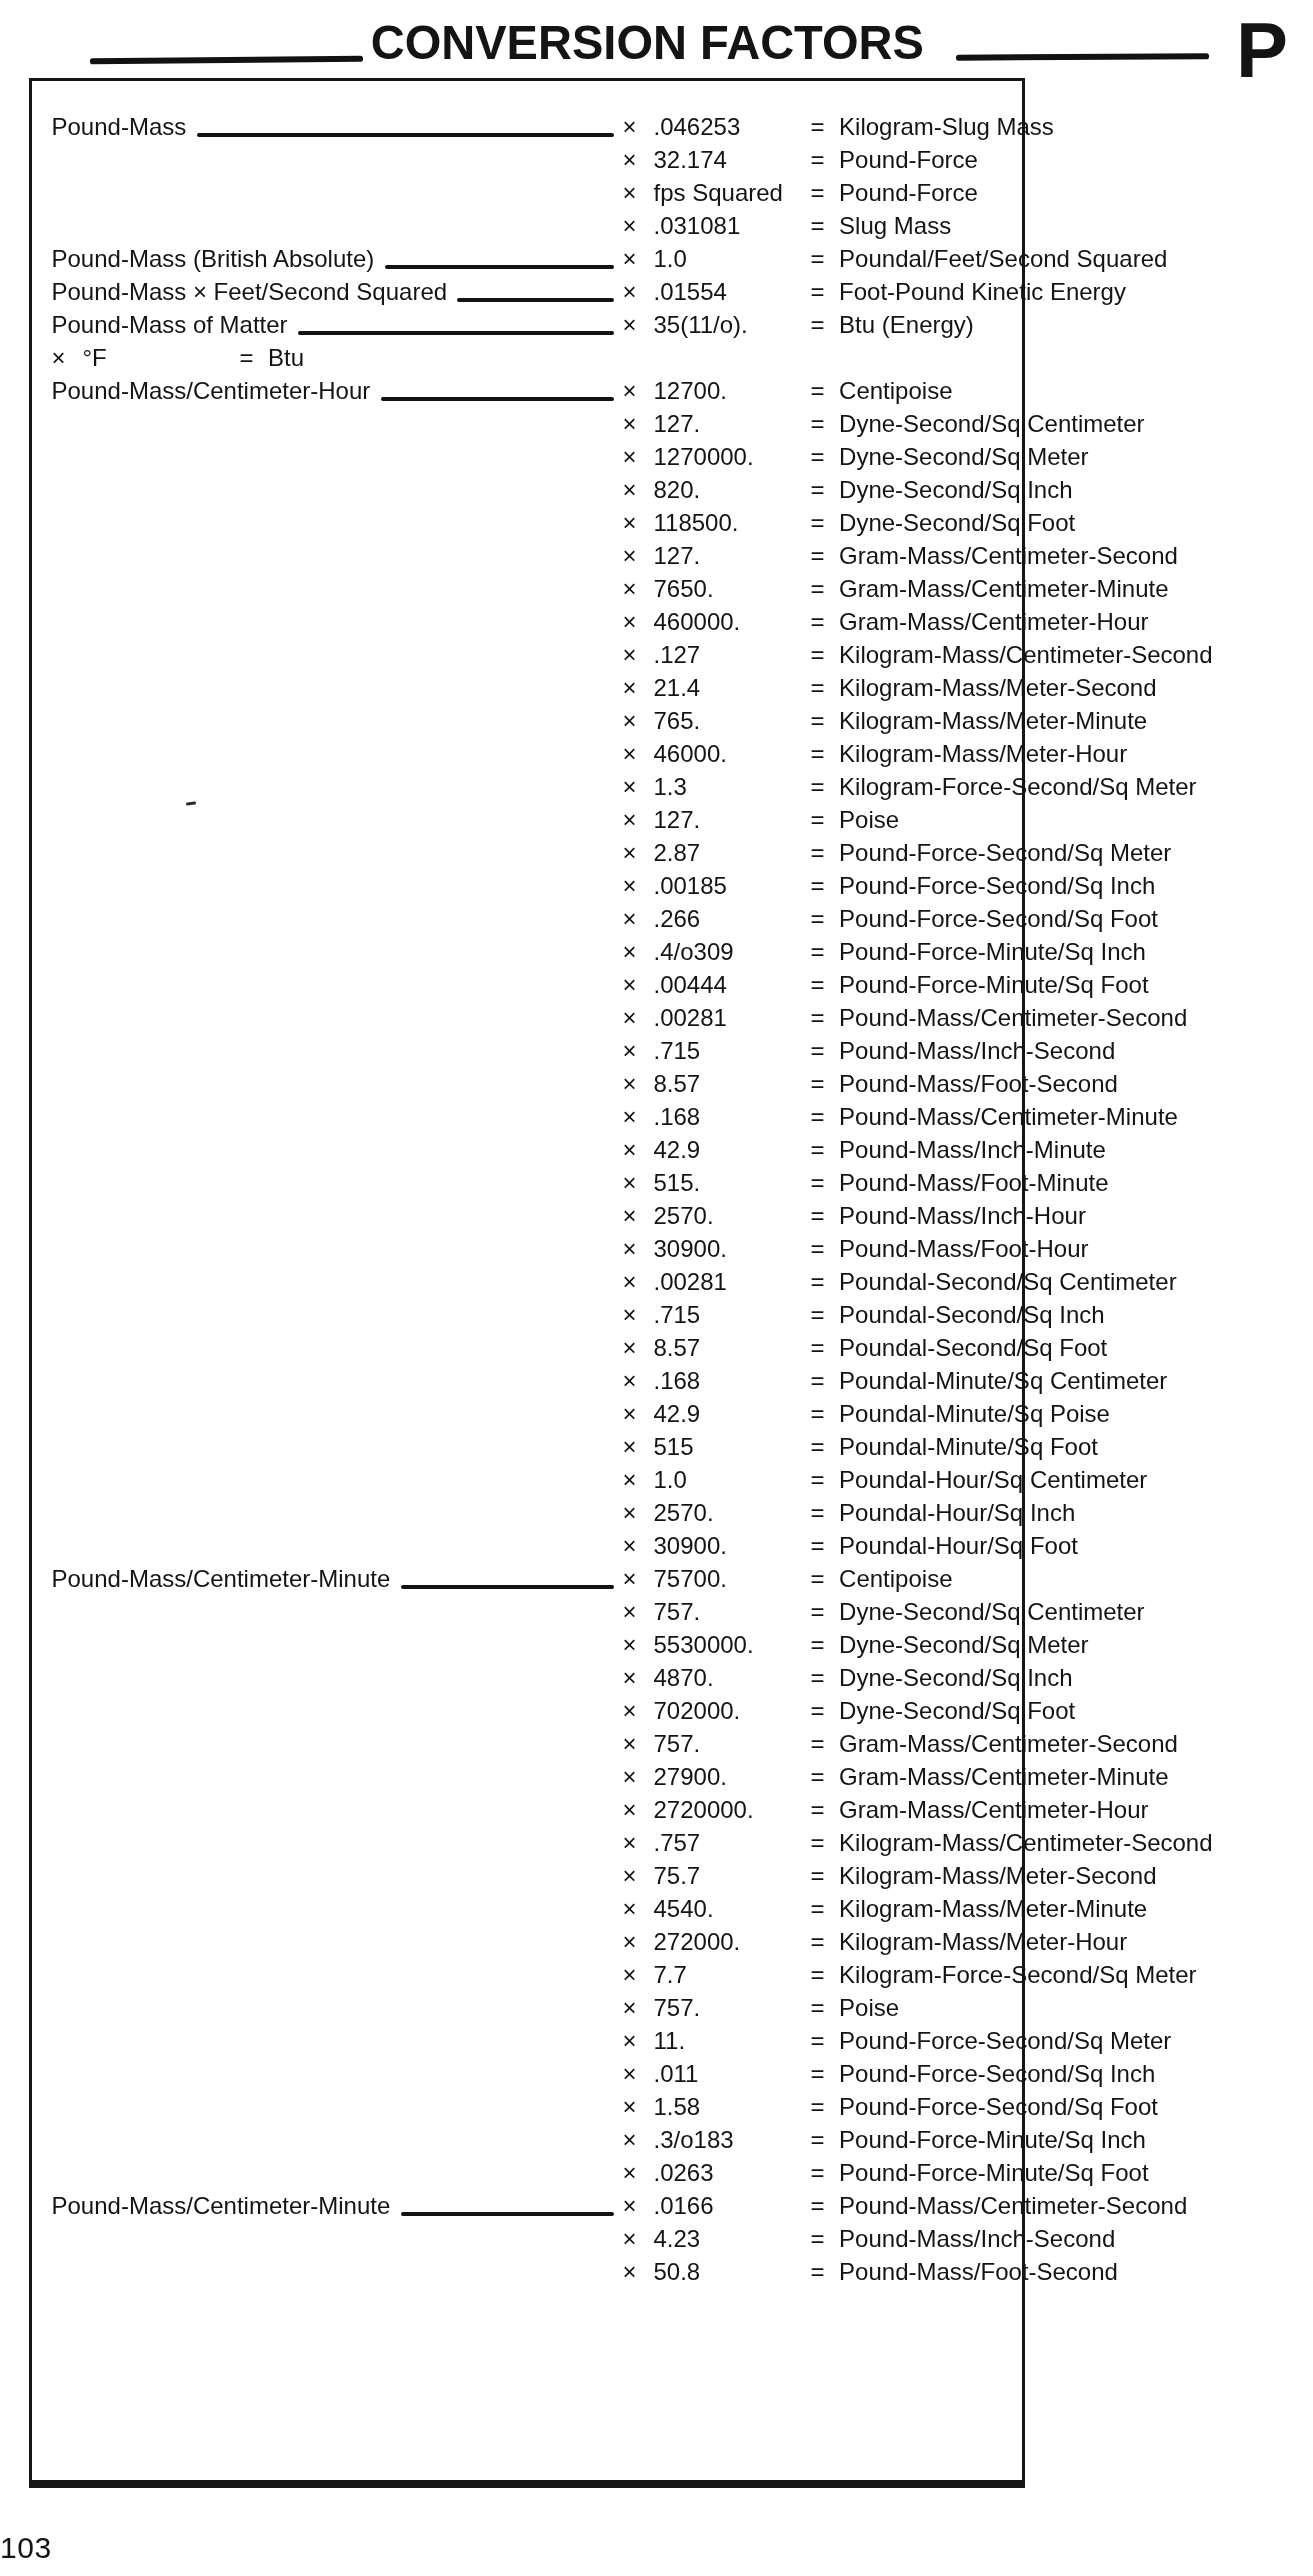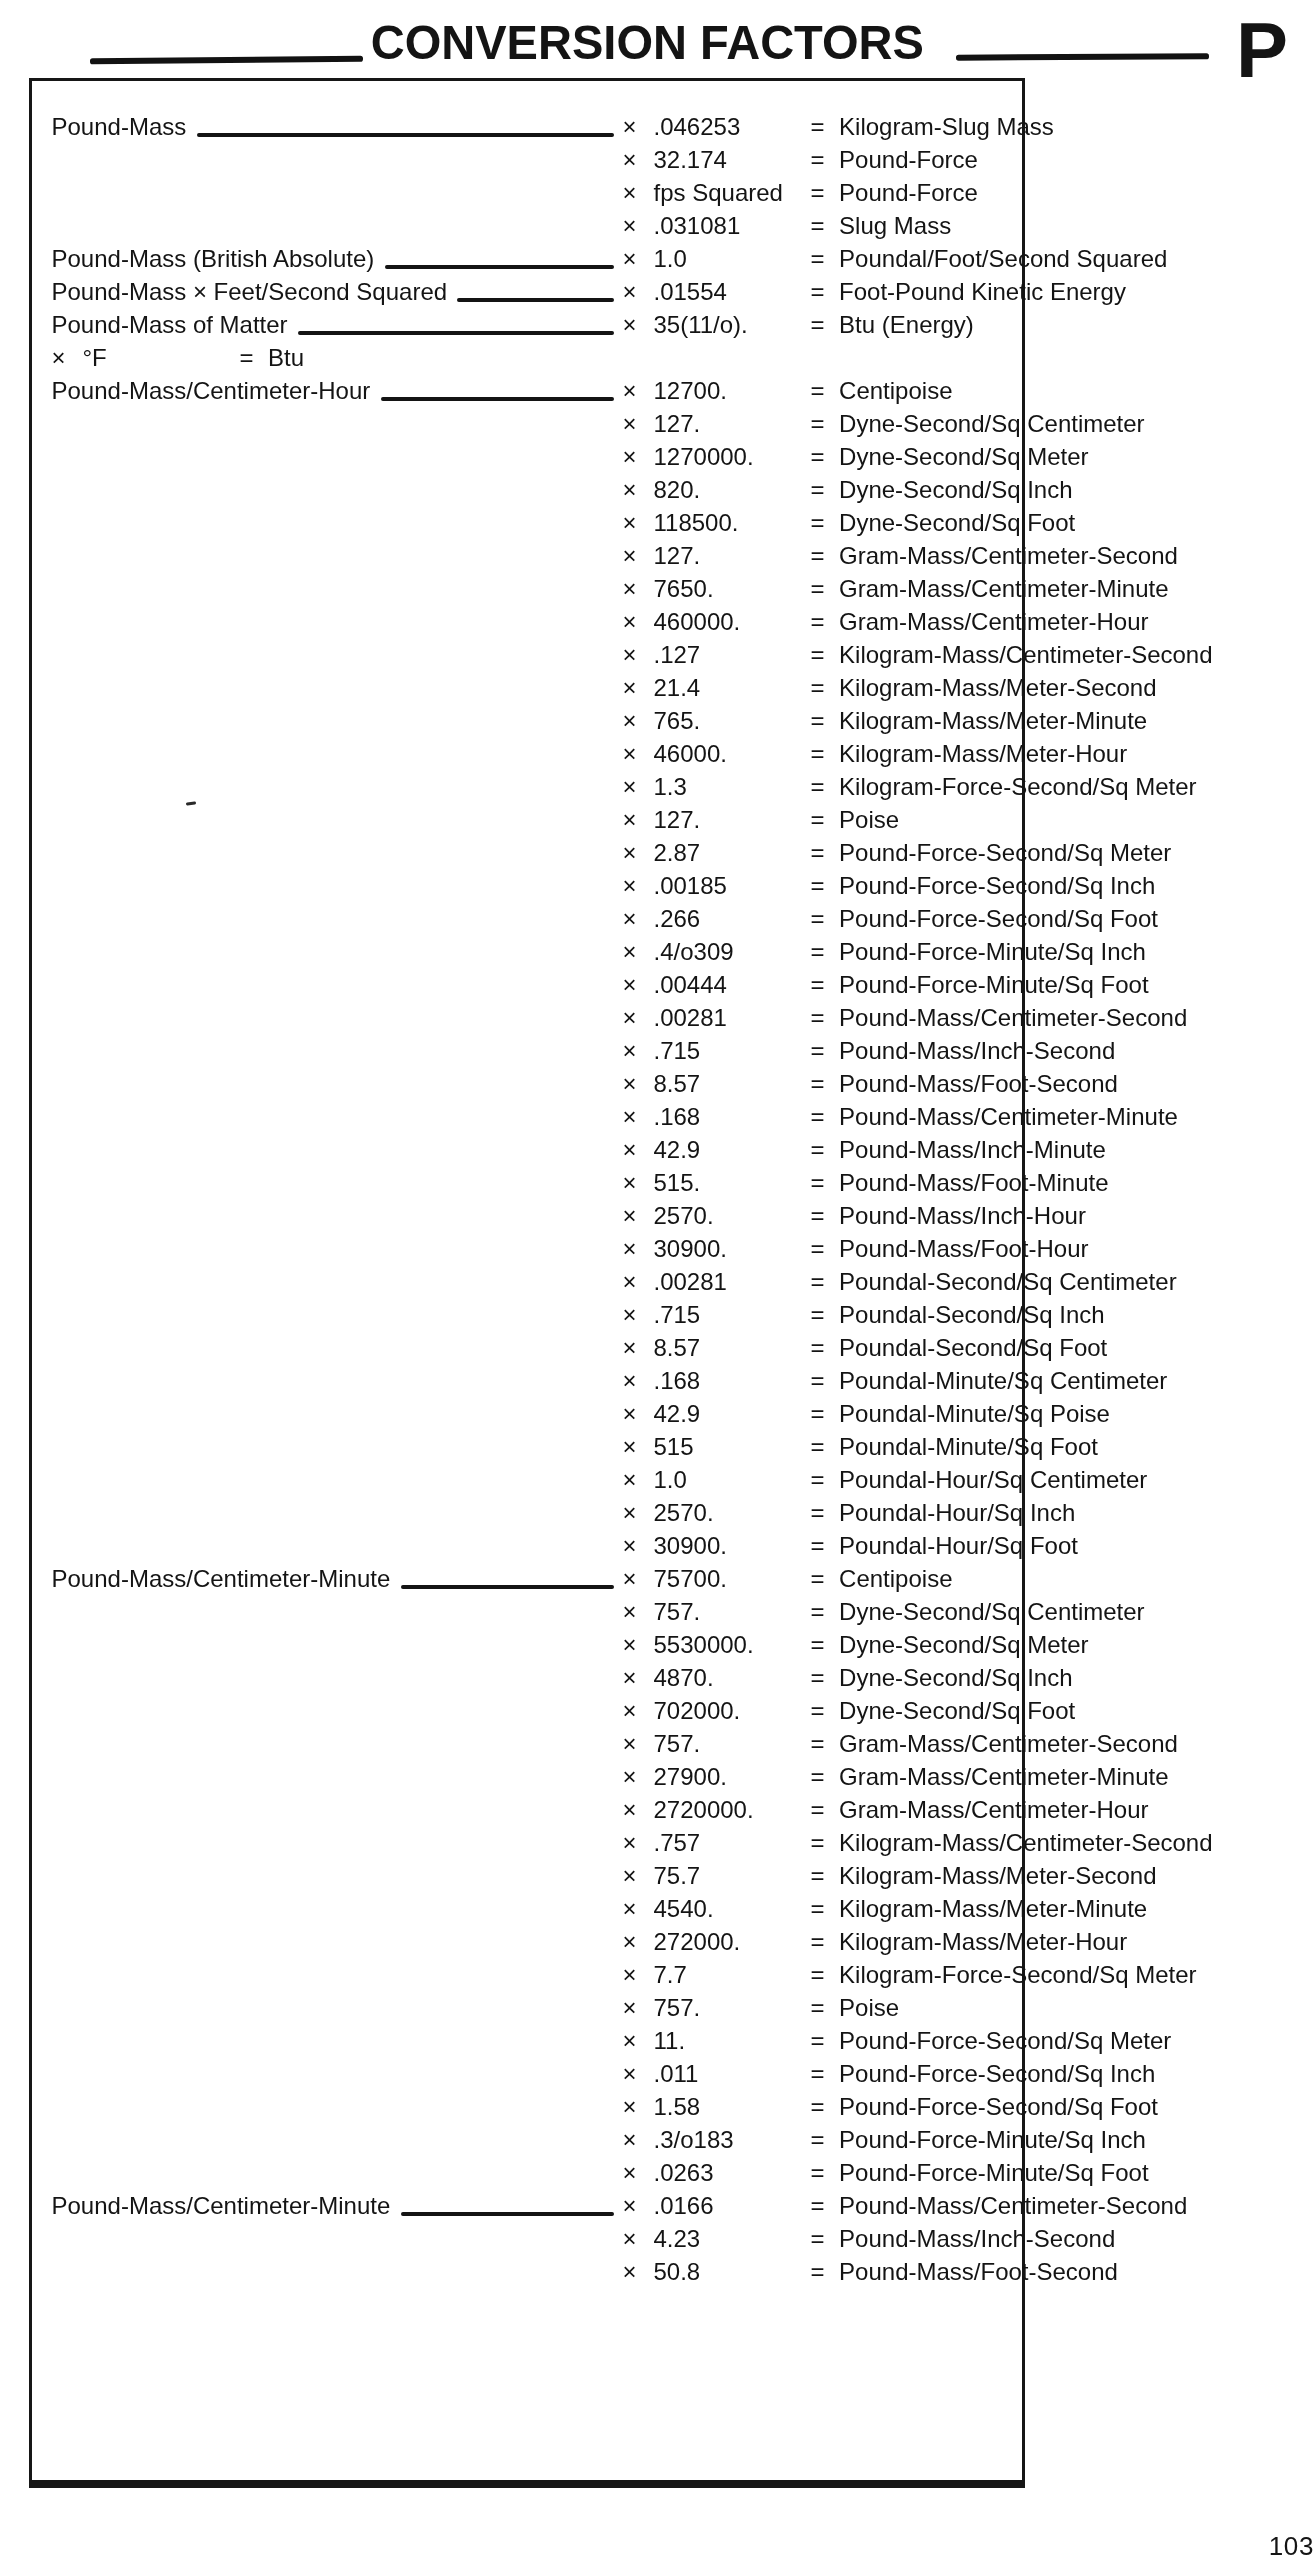--- a/index.html
+++ b/index.html
@@ -67,21 +67,21 @@
   .equals-cell{width:28.6px;min-width:28.6px;}
   .result-cell{flex:1;}
 
   
   .stray-mark{
     position:absolute;left:186px;top:802px;width:9.7px;height:3.2px;
     background:#2a2a2a;border-radius:1.3px;transform:rotate(-8deg);
   }
   .page-number{
     position:absolute;left:0;right:0;top:2531px;
-    text-align:right;font-size:26px;letter-spacing:0.6px;
+    text-align:left;font-size:30px;letter-spacing:0.6px;
   }
 </style>
 </head>
 <body>
 
 <div class="page">
 
   <div class="header-rule rule-left"></div>
   <div class="page-title">CONVERSION FACTORS</div>
   <div class="header-rule rule-right"></div>
@@ -144,21 +144,21 @@
   <div class="row">
     <div class="label-cell">
       <span class="label-text">Pound-Mass (British Absolute)</span>
       <span class="fill-line"></span>
     </div>
     <div class="factor-cell">
       <span class="mult">×</span>
       <span class="value">1.0</span>
     </div>
     <div class="equals-cell">=</div>
-    <div class="result-cell">Poundal/Foot/Second Squared</div>
+    <div class="result-cell">Poundal/Feet/Second Squared</div>
   </div>
 
   <div class="row">
     <div class="label-cell">
       <span class="label-text">Pound-Mass × Feet/Second Squared</span>
       <span class="fill-line"></span>
     </div>
     <div class="factor-cell">
       <span class="mult">×</span>
       <span class="value">.01554</span>

